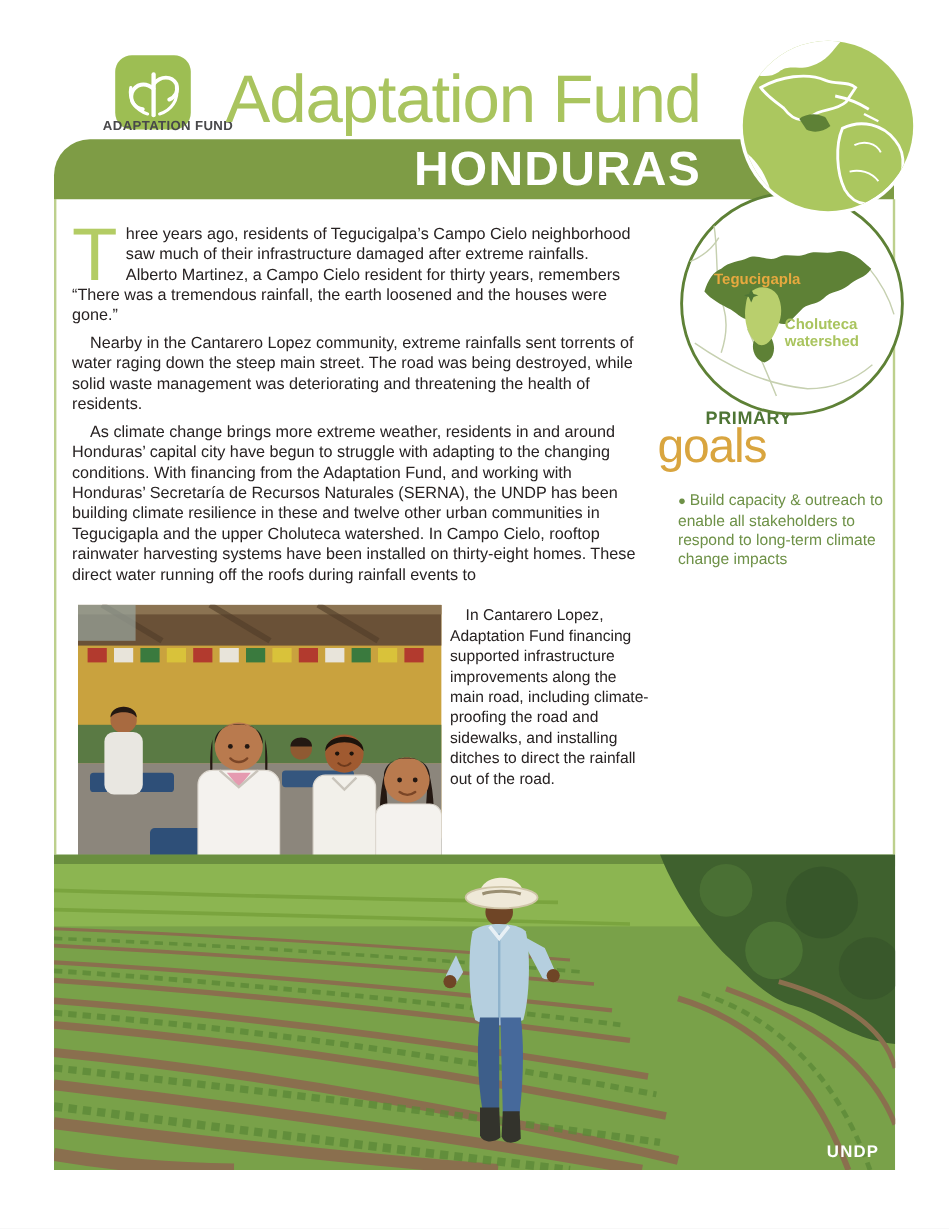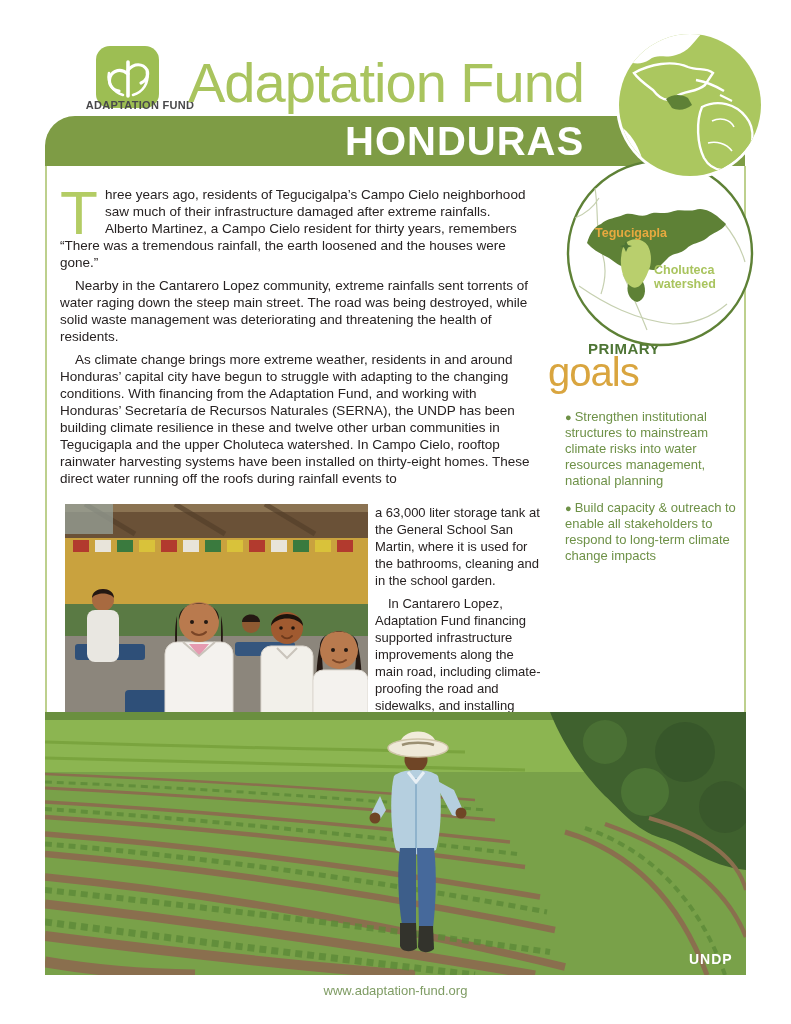--- a/index.html
+++ b/index.html
@@ -189,32 +189,30 @@
             <rect x="248" y="166" width="55" height="62" rx="10" fill="#f4f2ee" stroke="#ddd8d0"></rect>
             <circle cx="274" cy="146" r="19" fill="#b97a4e"></circle>
             <path d="M255,144 C253,122 295,122 293,144 C289,130 285,128 274,128 C263,128 259,130 255,144 Z" fill="#241812"></path>
             <circle cx="268" cy="146" r="2" fill="#241812"></circle>
               <circle cx="281" cy="146" r="2" fill="#241812"></circle>
             <path d="M268,156 C272,159 277,159 281,156" fill="none" stroke="#7a4526" stroke-width="2" stroke-linecap="round"></path>
           </g>
         </svg>
       </div>
       <div class="right-col">
-        <p>a 63,000 liter storage tank at the General School San Martin, where it is used for the bathrooms, cleaning and in the school garden.</p>
         <p class="p2">In Cantarero Lopez, Adaptation Fund financing supported infrastructure improvements along the main road, including climate-proofing the road and sidewalks, and installing ditches to direct the rainfall out of the road.</p>
       </div>
       <div class="photo-caption">Christian Rossi, UNDP</div>
     </div>
   </div>
 
   <div class="goals">
     <div class="goals-kicker">PRIMARY</div>
     <div class="goals-title">goals</div>
     <div class="goals-list">
-      <p class="goal-item">Strengthen institutional structures to mainstream climate risks into water resources management, national planning</p>
       <p class="goal-item">Build capacity &amp; outreach to enable all stakeholders to respond to long-term climate change impacts</p>
     </div>
   </div>
 
   <div class="farm-photo">
     <svg width="701" height="263" viewBox="0 0 701 263">
       <rect width="701" height="263" fill="#79a149"></rect>
       <rect width="701" height="10" fill="#6a8f3f"></rect>
       <rect x="0" y="8" width="560" height="52" fill="#8cb551"></rect>
       <path d="M0,30 Q200,36 420,40 M0,46 Q220,52 480,58" stroke="#7aa43e" stroke-width="3" fill="none"></path>
@@ -263,17 +261,14 @@
         <path d="M38,52 L46,62 L54,52" fill="none" stroke="#e8f0f5" stroke-width="3"></path>
         <path d="M30,128 L46,128 L46,205 L32,205 C28,180 27,150 30,128 Z" fill="#3d5e8a"></path>
         <path d="M47,128 L64,128 C67,152 66,182 63,208 L49,208 Z" fill="#46699b"></path>
         <path d="M30,203 L46,203 L47,228 C41,233 32,232 30,226 Z" fill="#33332c"></path>
         <path d="M49,206 L63,206 L64,229 C58,234 50,233 48,227 Z" fill="#33332c"></path>
       </g>
       <text x="644" y="252" font-size="14" font-weight="bold" letter-spacing="1" fill="#ffffff">UNDP</text>
     </svg>
   </div>
 
-  <div class="footer">
-    <a href="#">www.adaptation-fund.org</a>
-  </div>
 
 </div>
 
 </body></html>

